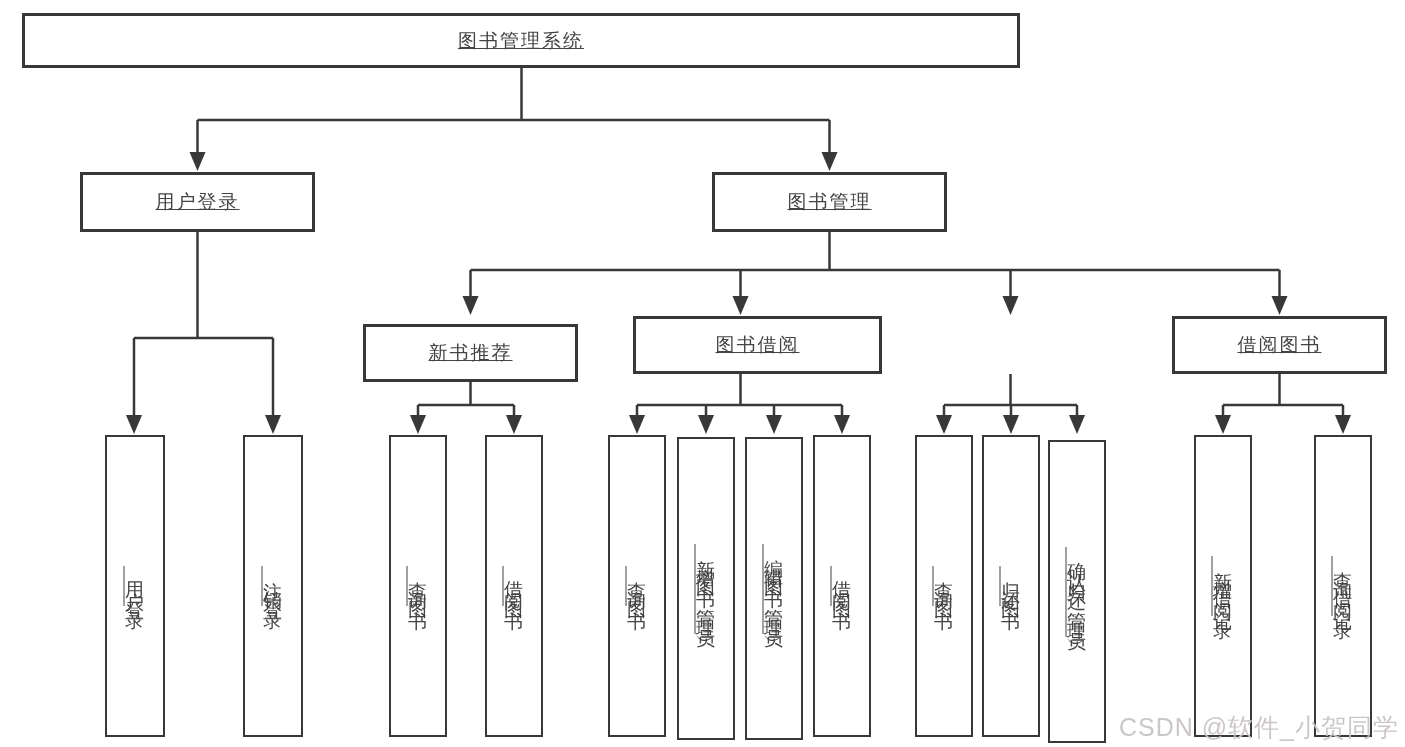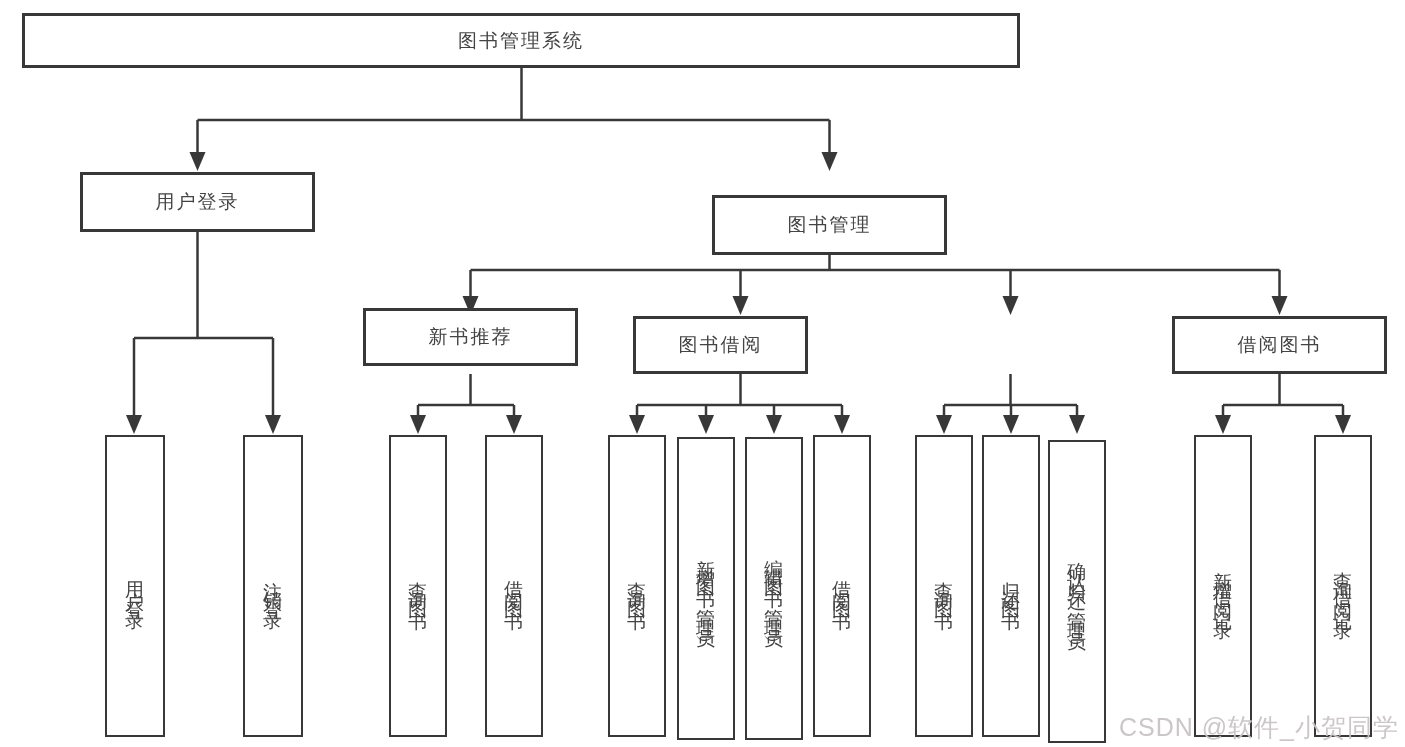--- a/index.html
+++ b/index.html
@@ -23,20 +23,21 @@
   .box {
     position: absolute;
     box-sizing: border-box;
     background: #ffffff;
     border: 3px solid #383838;
     color: #444444;
     display: flex;
     align-items: center;
     justify-content: center;
     text-align: center;
+    text-decoration: underline;
   }
   .hbox {
     font-size: 19px;
     letter-spacing: 2px;
   }
   .vbox {
     border-width: 2.5px;
   }
   .vbox span {
     writing-mode: vertical-rl;
@@ -131,28 +132,28 @@
     </g>
   </svg>
 
   <div class="box hbox" style="left:22px; top:13px; width:998px; height:55px;">
     <span>图书管理系统</span>
   </div>
 
   <div class="box hbox" style="left:80px; top:172px; width:235px; height:60px;">
     <span>用户登录</span>
   </div>
-  <div class="box hbox" style="left:712px; top:172px; width:235px; height:60px;margin-top:23px;">
+  <div class="box hbox" style="left:712px; top:172px; width:235px; height:60px;">
     <span>图书管理</span>
   </div>
 
-  <div class="box hbox" style="left:363px; top:308px; width:215px; height:58px;">
+  <div class="box hbox" style="left:363px; top:324px; width:215px; height:58px;">
     <span>新书推荐</span>
   </div>
-  <div class="box hbox" style="left:633px; top:316px; width:175px; height:58px;">
+  <div class="box hbox" style="left:633px; top:316px; width:249px; height:58px;">
     <span>图书借阅</span>
   </div>
   <div class="box hbox" style="left:1172px; top:316px; width:215px; height:58px;">
     <span>借阅图书</span>
   </div>
 
   <div class="box vbox" style="left:105px; top:435px; width:60px; height:302px;">
     <span>用户登录</span>
   </div>
   <div class="box vbox" style="left:243px; top:435px; width:60px; height:302px;">

